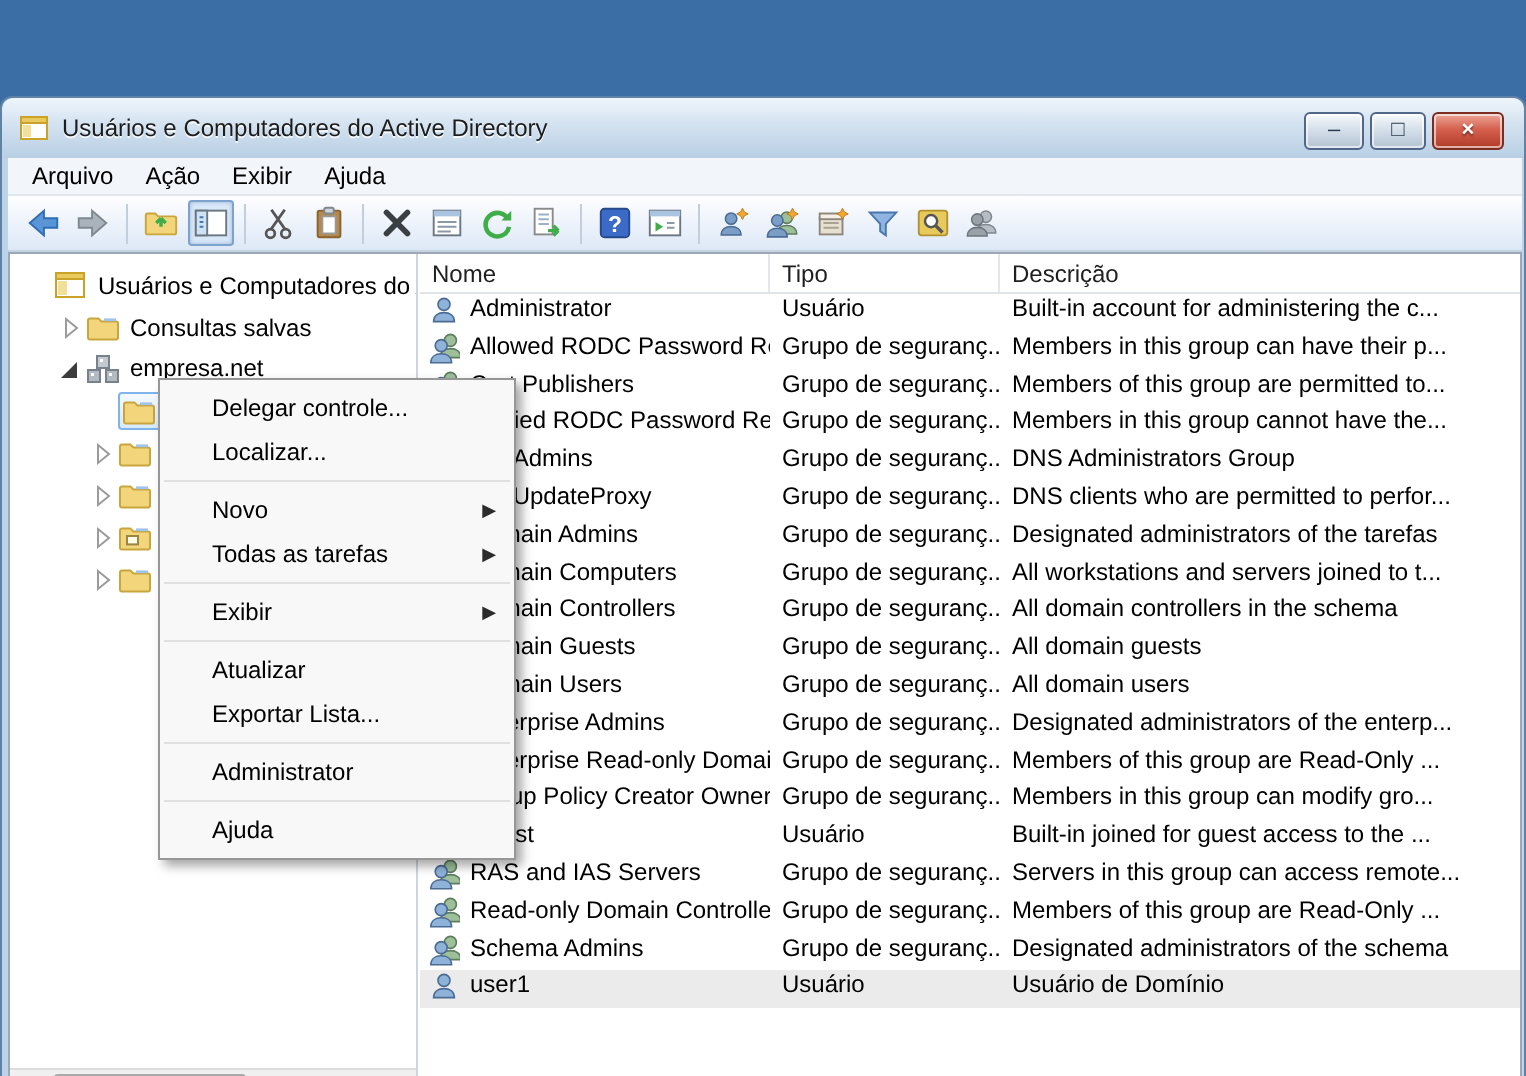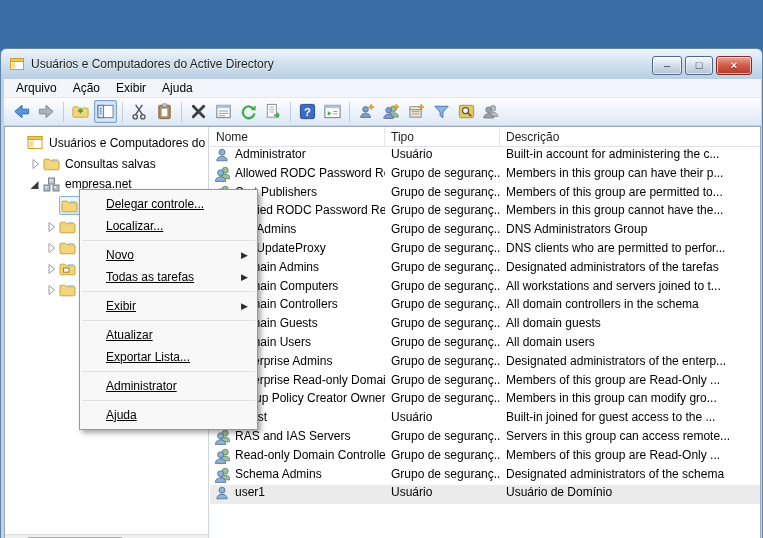--- a/index.html
+++ b/index.html
@@ -114,21 +114,20 @@
     position:absolute; left:0; top:527px; width:100%; height:11px;
     background:linear-gradient(90deg,#3f8f7a 0%,#67a4d4 7%,#9cc5e7 30%,#82b2da 65%,#5d94c6 100%);
     border-radius:0 0 2px 2px;
   }
 
   
   .context-menu{
     position:absolute; left:78px; top:140px; width:179px; z-index:50;
     background:#f8f8f8; border:1px solid #979797; padding:3px 0;
     box-shadow:3px 3px 5px rgba(0,0,0,.35);
-    text-decoration:underline;
   }
   .cm-item{ height:22px; line-height:22px; padding-left:26px; padding-right:8px; position:relative; color:#000; }
   .cm-item .sub-arrow{ position:absolute; right:9px; top:0; font-size:9px; color:#2b2b2b; }
   .cm-sep{ height:1px; background:#e0e0e0; margin:3px 2px; }
 </style>
 </head>
 <body>
 
 <div class="window">
 

